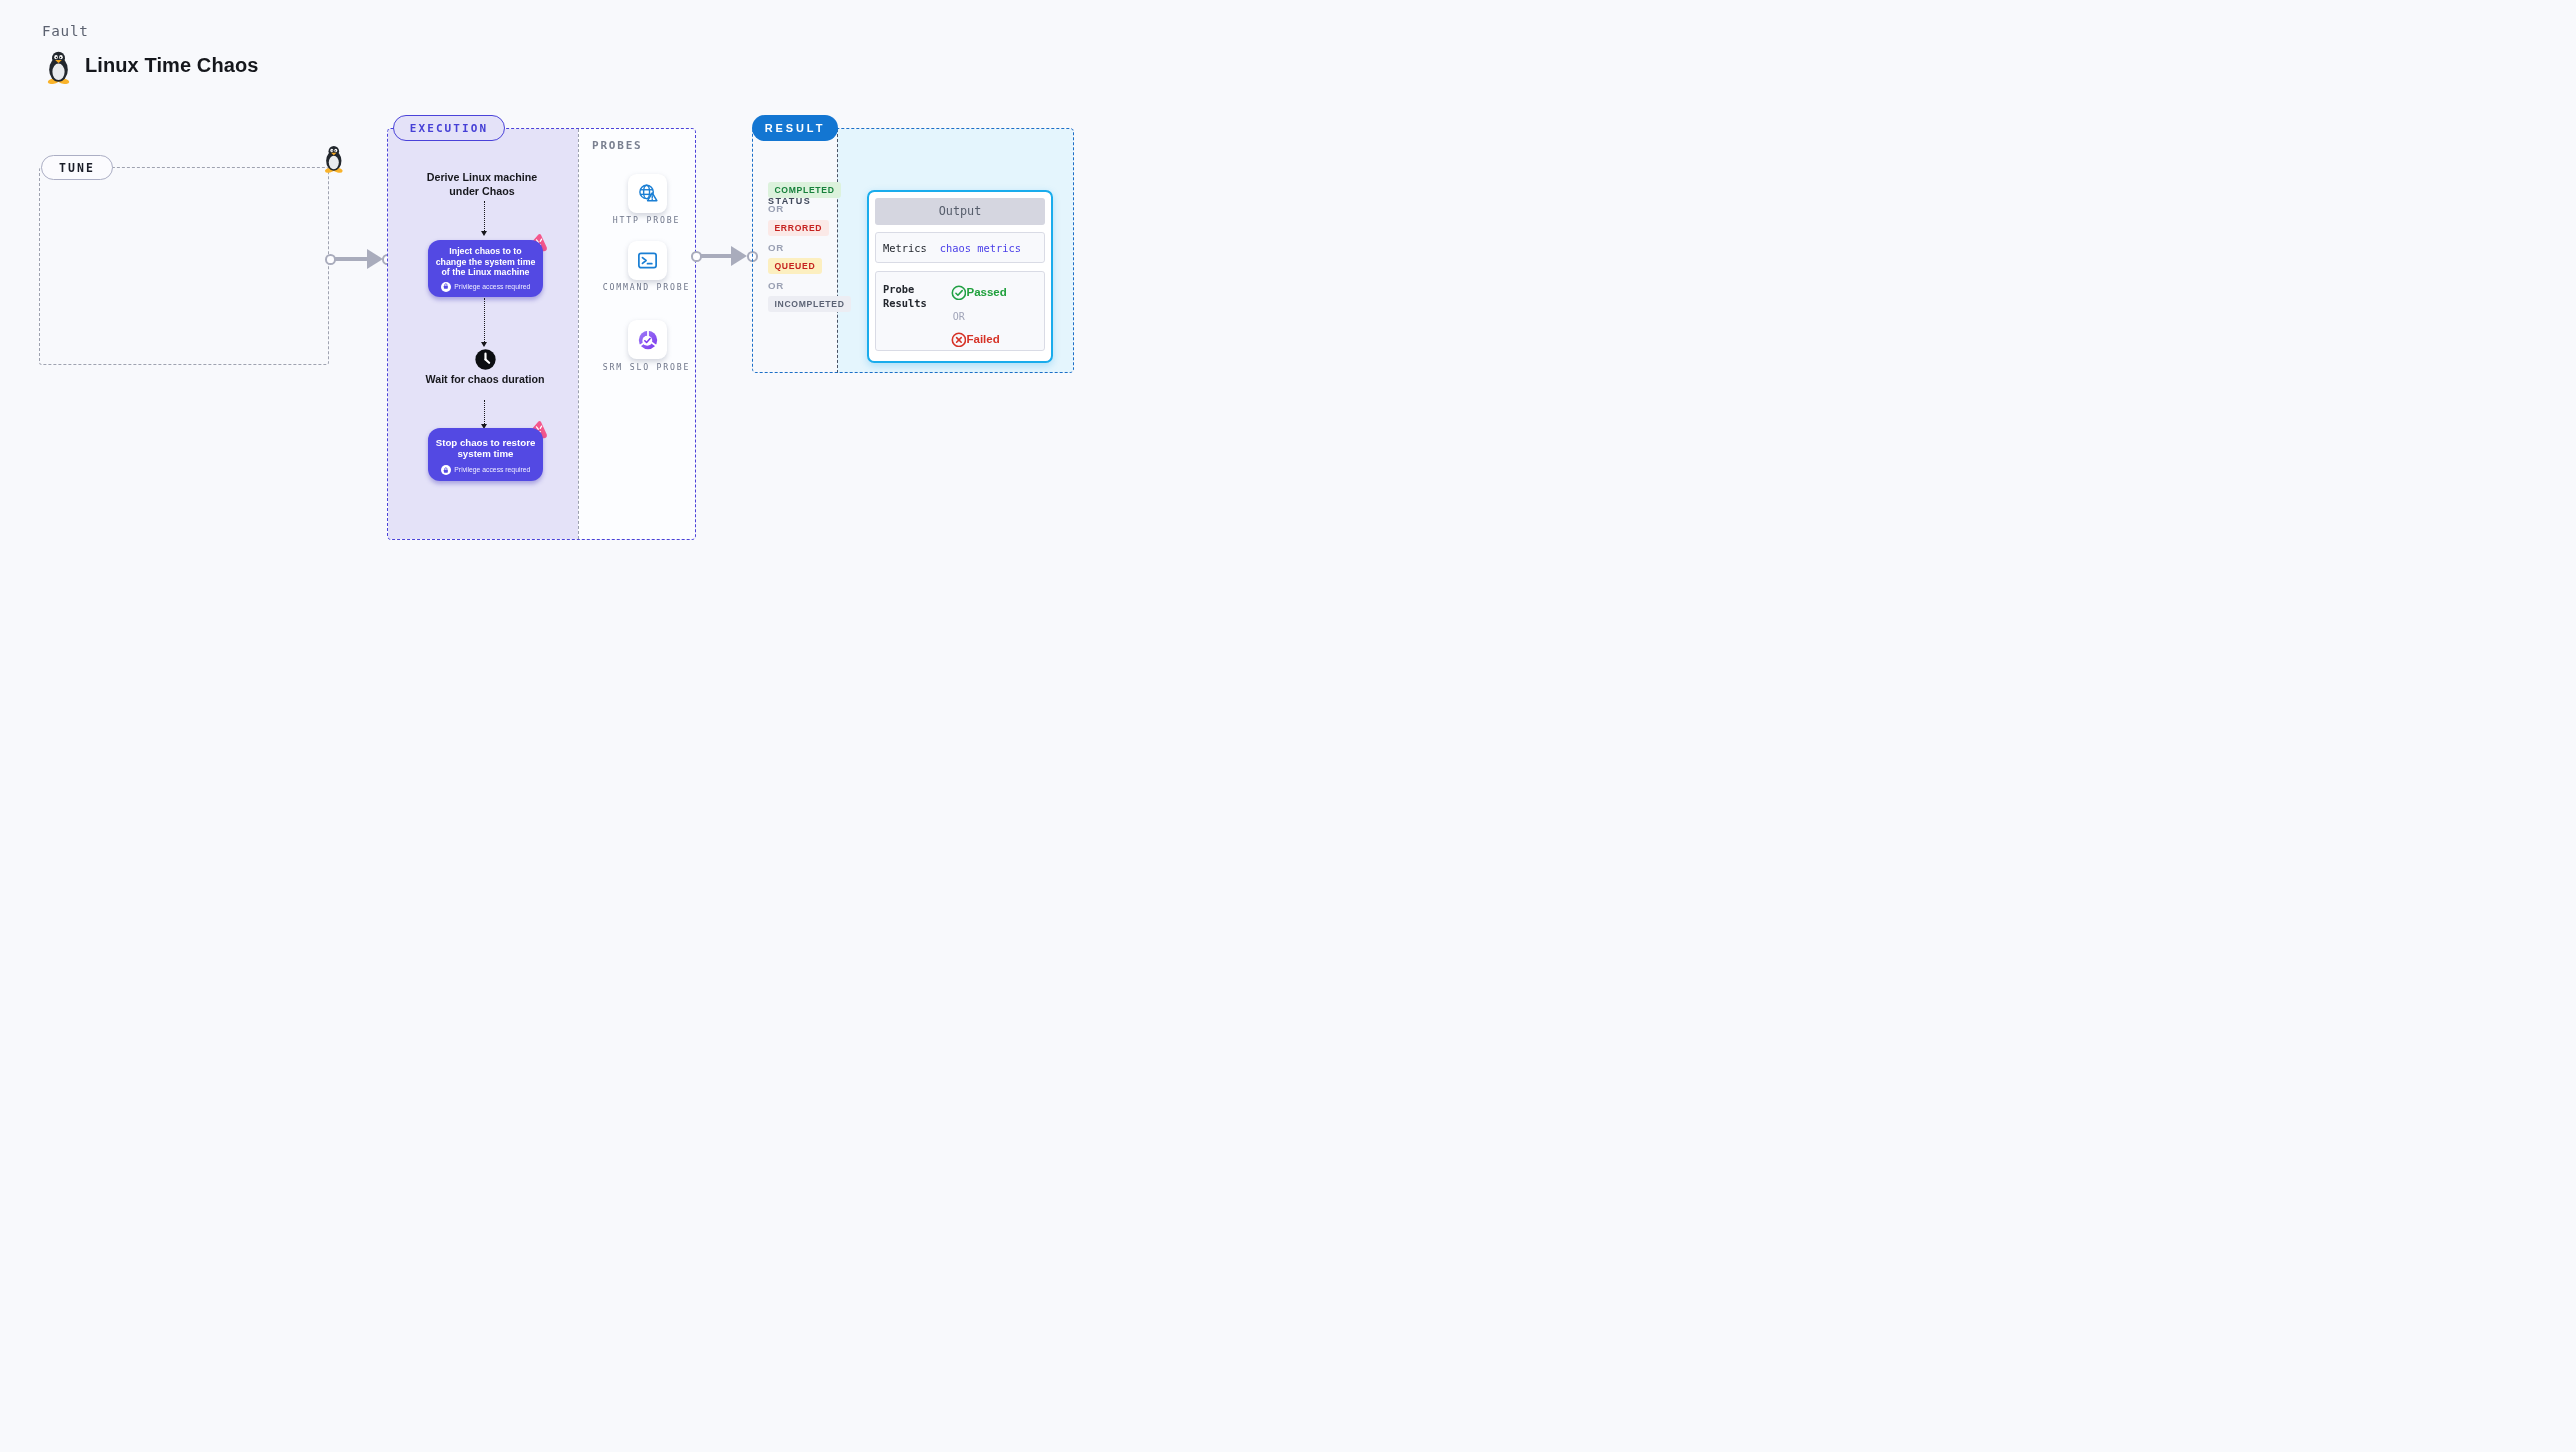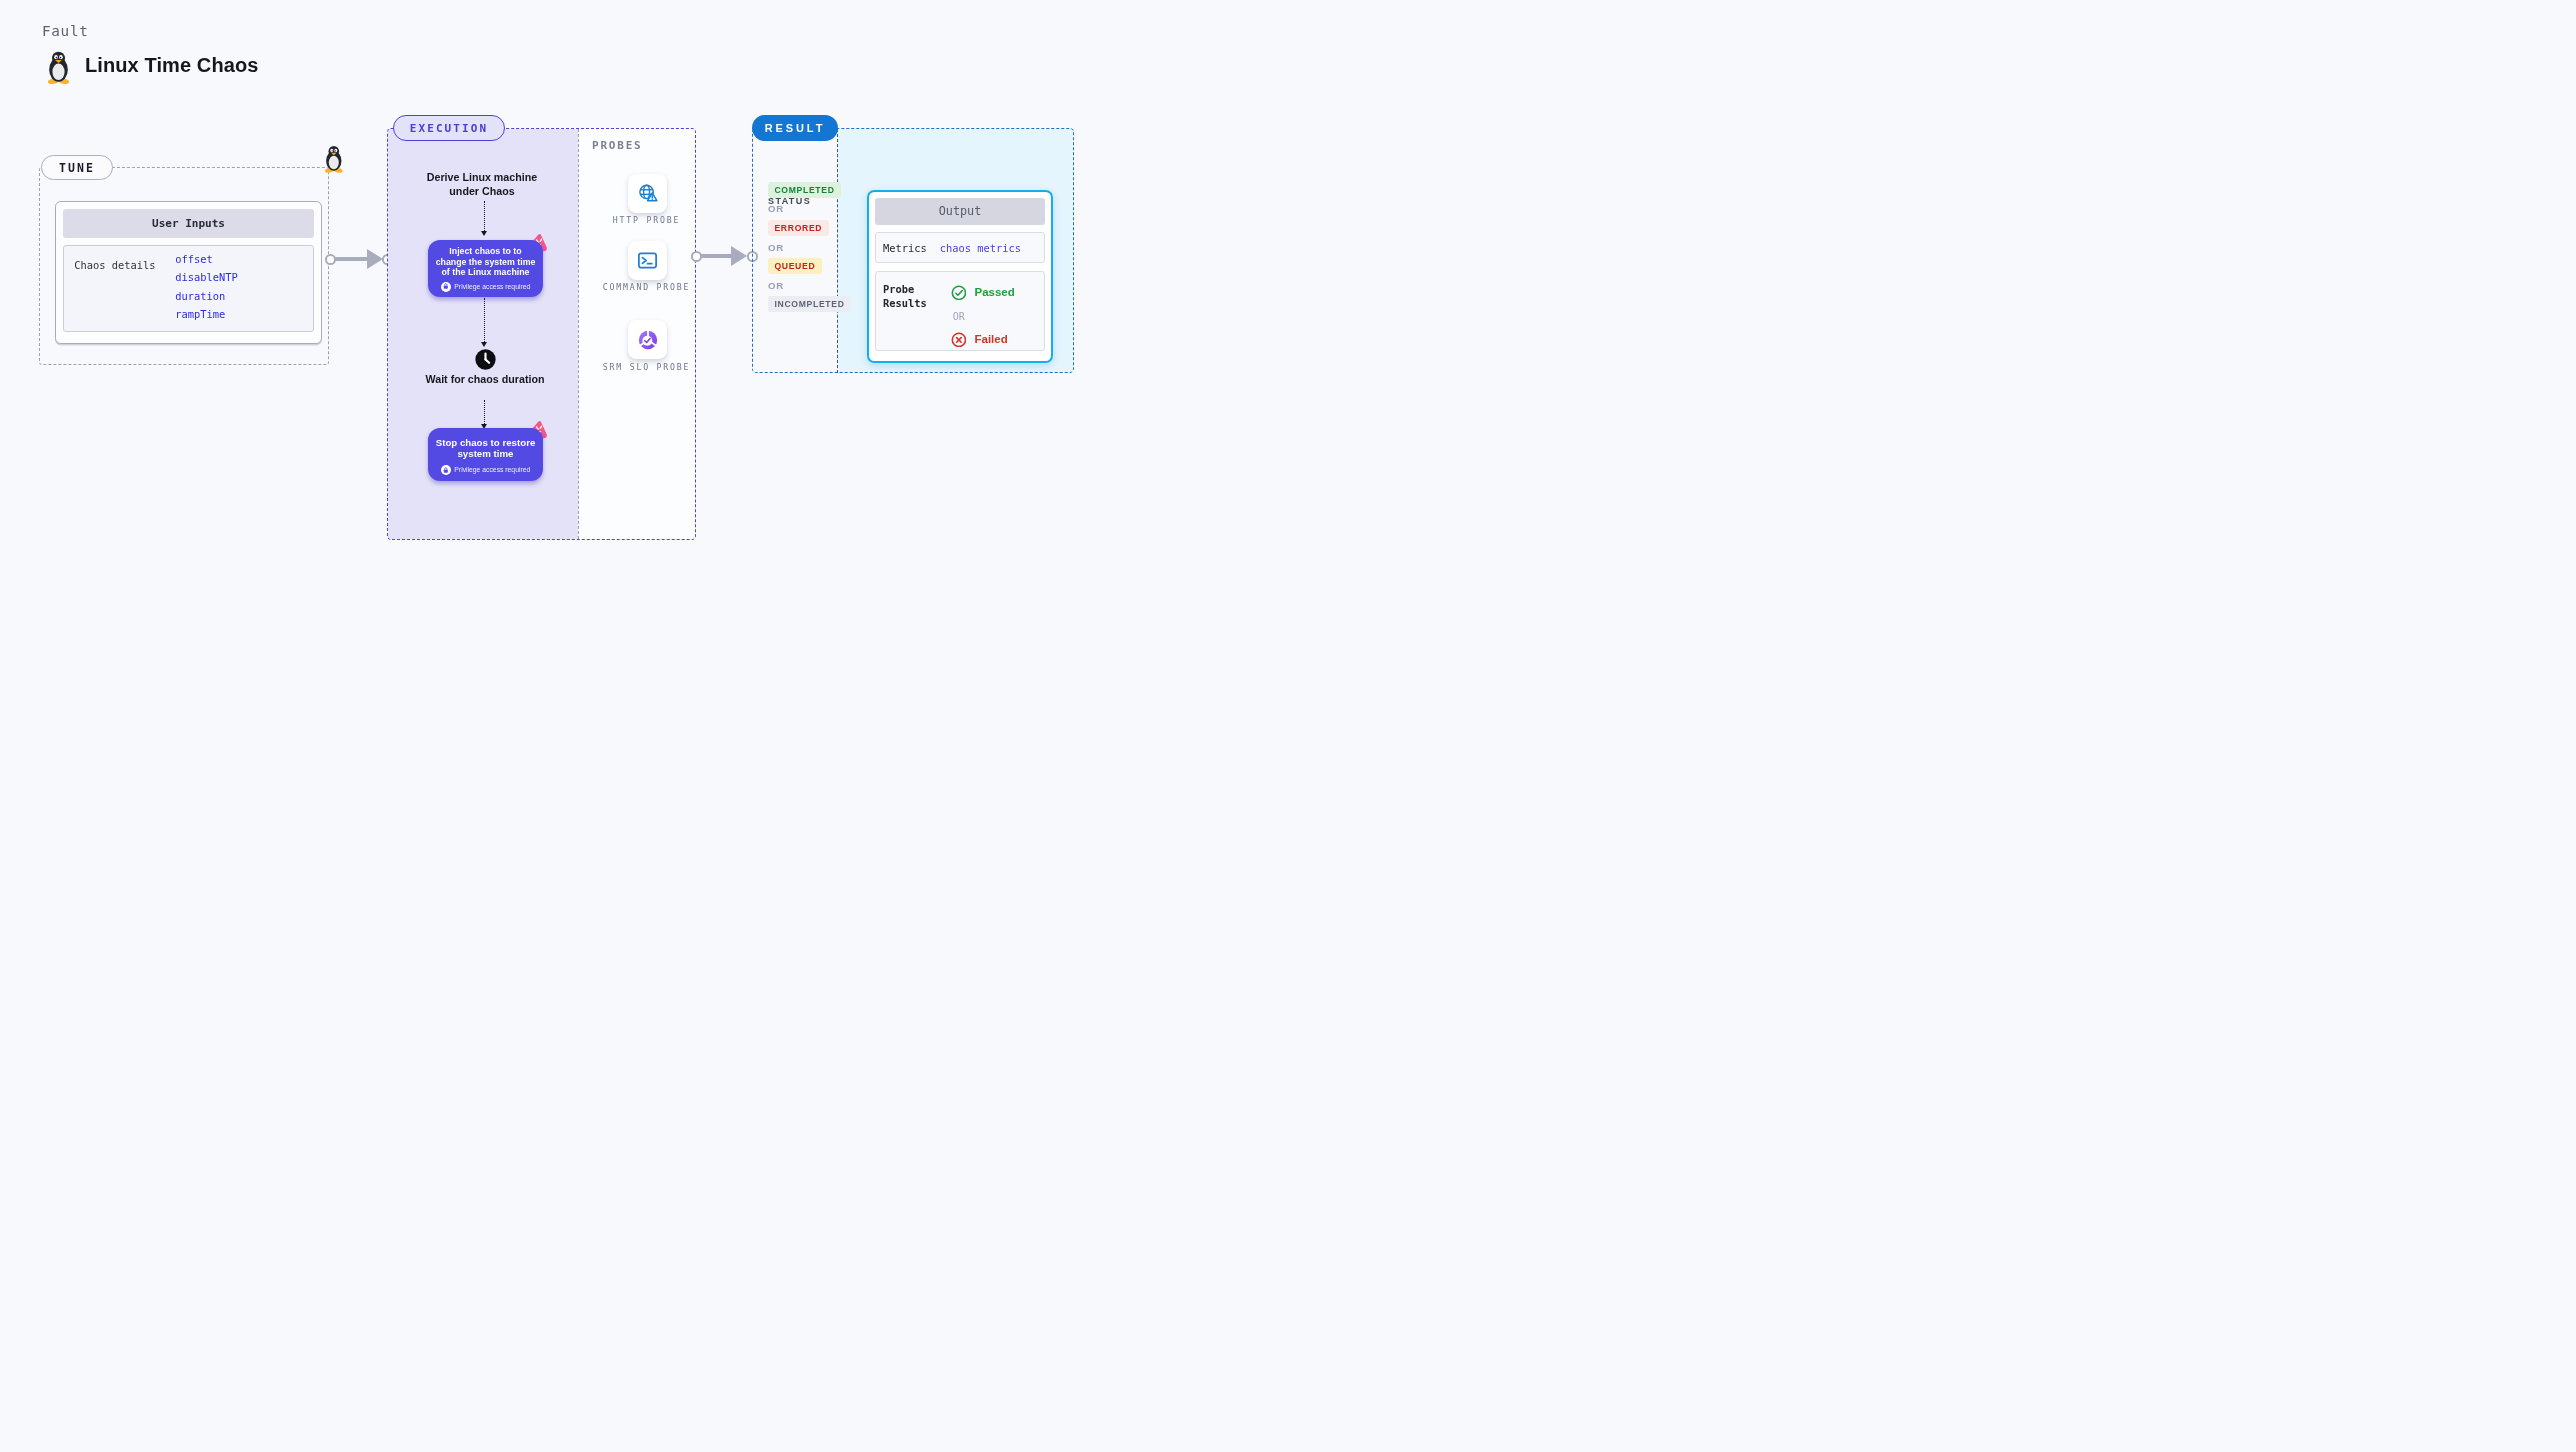--- a/index.html
+++ b/index.html
@@ -67,21 +67,21 @@
 
   
   .output-panel { left:867px; top:170px; width:186px; height:173px; background:#ffffff; border:2.1px solid #19acec; border-radius:7.2px; box-shadow:0 2.1px 7.2px rgba(25,160,230,.25); padding:5.7px;margin-top:20px; }
   .output-head { height:27px; background:#d5d6e0; border-radius:2.9px; display:flex; align-items:center; justify-content:center; font-size:11.8px; color:#565d6b; }
   .out-row { background:#f8f9fc; border:0.7px solid #d9dbe5; border-radius:2.9px; }
   .metrics-row { margin-top:7.2px; height:31.5px; display:flex; align-items:center; padding:0 7.2px; gap:13px; }
   .metrics-label { font-size:10.4px; color:#23272e; }
   .metrics-value { font-size:10.4px; color:#4b40e8; }
   .probe-res-row { margin-top:7.2px; height:80px; position:relative; padding:10px 7.2px; }
   .probe-res-label { font-size:10.4px; color:#23272e; line-height:1.35; }
-  .res-item { position:absolute; display:flex; align-items:center; gap:8px; font-size:11.5px; font-weight:bold; }
+  .res-item { position:absolute; display:flex; align-items:center; gap:0; font-size:11.5px; font-weight:bold; }
   .res-pass { left:75px; top:13px; color:#1fa03c; }
   .res-fail { left:75px; top:60px; color:#d63226; }
   .res-or { position:absolute; left:77px; top:39px; font-size:10px; color:#a0a4b8; }
 
   svg { display:block; }
 </style>
 </head>
 <body>
 
 <div id="canvas">
@@ -113,32 +113,20 @@
       <circle cx="20" cy="10" r="9" fill="#22272d"></circle>
       <ellipse cx="20" cy="29" rx="8.5" ry="11.5" fill="#e9ebee"></ellipse>
       <ellipse cx="16.6" cy="8.6" rx="2.5" ry="3" fill="#ffffff"></ellipse>
       <ellipse cx="23.4" cy="8.6" rx="2.5" ry="3" fill="#ffffff"></ellipse>
       <circle cx="17.2" cy="9.2" r="1.1" fill="#101316"></circle>
       <circle cx="22.8" cy="9.2" r="1.1" fill="#101316"></circle>
       <path d="M15.4 12.4 L24.6 12.4 L20 16.6 Z" fill="#f6a821"></path>
     </svg>
   </div>
 
-  <div class="abs ui-card">
-    <div class="ui-head mono">User Inputs</div>
-    <div class="ui-body">
-      <div class="ui-rowlabel mono">Chaos details</div>
-      <div class="ui-params mono">
-        <span>offset</span>
-        <span>disableNTP</span>
-        <span>duration</span>
-        <span>rampTime</span>
-      </div>
-    </div>
-  </div>
 
   <div class="abs conn-dot" style="left:325px; top:254px;"></div>
   <div class="abs conn-line" style="left:334px; top:257px; width:34px;"></div>
   <div class="abs conn-head" style="left:367px; top:249px;"></div>
   <div class="abs conn-dot" style="left:382px; top:254px;"></div>
 
   <div class="abs exec-fill"></div>
   <div class="abs probes-fill"></div>
   <div class="abs exec-rect"></div>
   <div class="abs pill pill-exec mono">EXECUTION</div>

